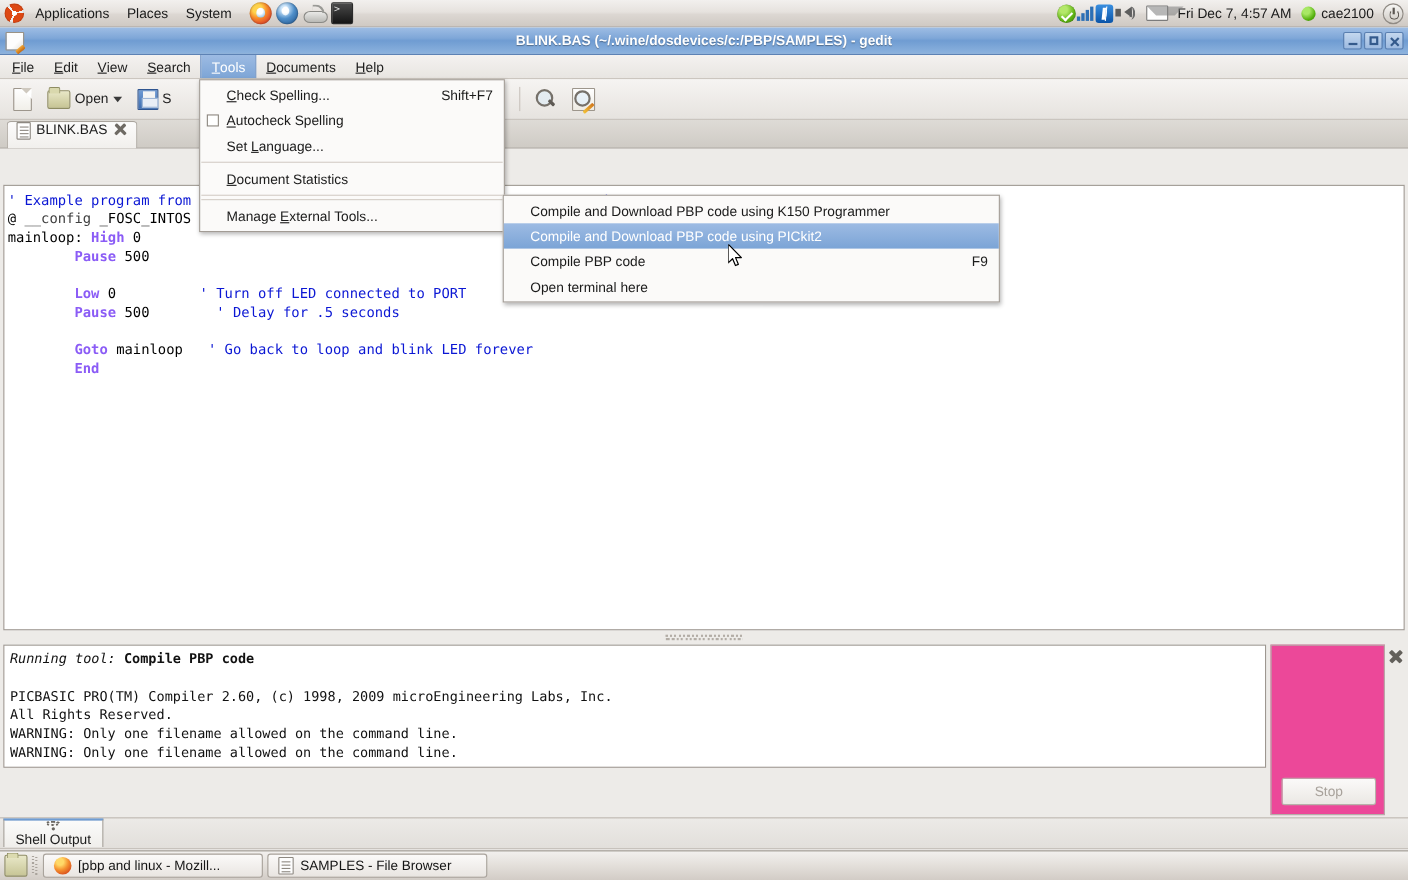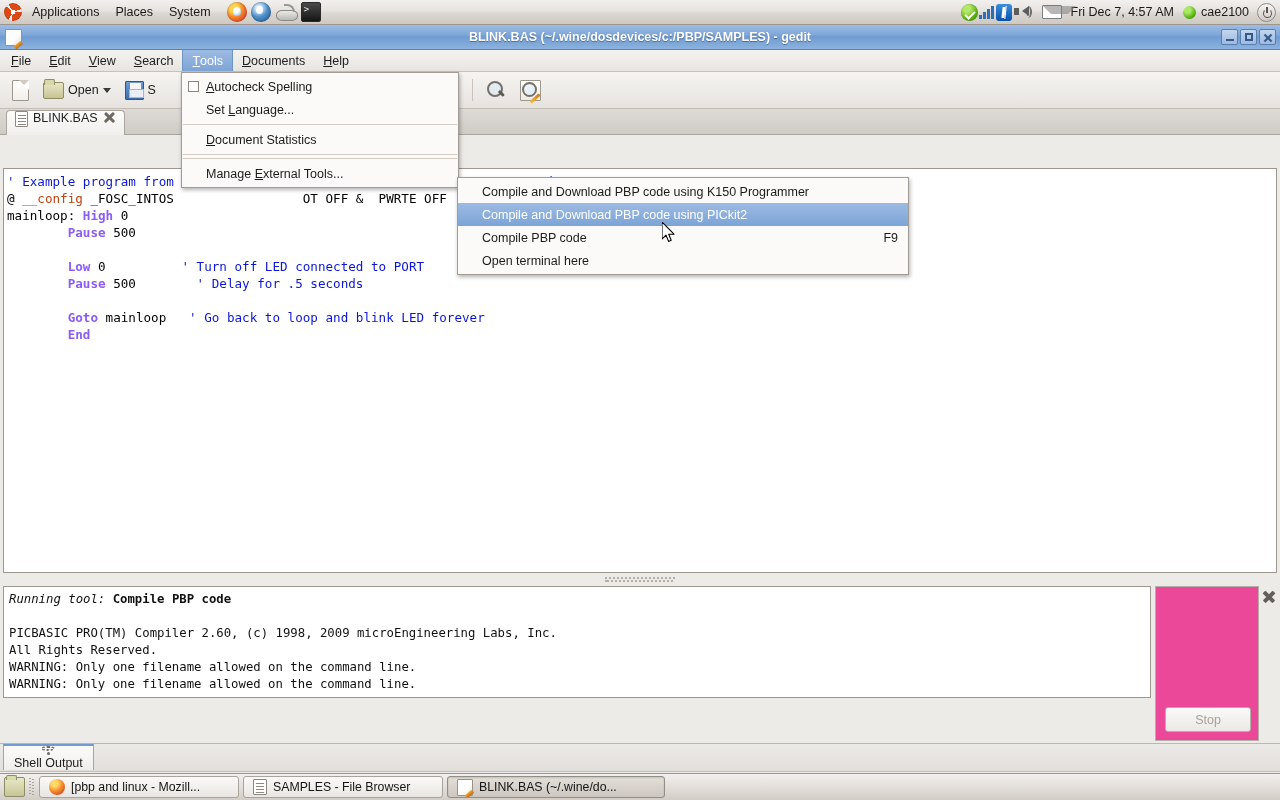--- a/index.html
+++ b/index.html
@@ -176,21 +176,21 @@
   .tab-close{width:13px;height:13px;position:relative;}
   .tab-close::before,.tab-close::after{content:"";position:absolute;left:0;top:5px;width:13px;height:3.4px;
     background:#6e6a64;border-radius:1px;}
   .tab-close::before{transform:rotate(45deg);} .tab-close::after{transform:rotate(-45deg);}
   #editor-wrap{position:absolute;left:3px;top:143px;width:1274px;height:405px;
     background:#ffffff;border:1px solid #9d9790;}
   #code{font-family:"DejaVu Sans Mono","Liberation Mono",monospace;font-size:12.6px;line-height:17px;
     padding:4px 2px 0 3px;white-space:pre;color:#000000;}
   .cm{color:#0b17d4;}           
   .kw{color:#8b5cf6;font-weight:bold;}  
-  .mg{color:#c2410c;}           
+  .mg{color:#404040;}           
   .pl{color:#000000;}
 
   
   #splitter{position:absolute;left:3px;top:549px;width:1274px;height:10px;
     background:#edebe8;display:flex;align-items:center;justify-content:center;}
   #splitter .grip{width:70px;height:5px;
     background:repeating-linear-gradient(to right,#b3ada6 0 2px, transparent 2px 4px),
                repeating-linear-gradient(to right,#b3ada6 0 2px, transparent 2px 4px);
     background-position:0 0, 2px 3px; background-size:100% 2px; background-repeat:repeat-x;}
 
@@ -437,27 +437,27 @@
   <div id="show-desktop"></div>
   <div class="tb-grip"></div>
   <div class="task-btn" style="width:200px;">
     <span class="tb-ff"></span>
     <span>[pbp and linux - Mozill...</span>
   </div>
   <div class="task-btn" style="width:200px;">
     <span class="tb-fm"></span>
     <span>SAMPLES - File Browser</span>
   </div>
-  <div class="task-btn active" style="width:218px;">
-    <span class="tb-ged"></span>
-    <span>BLINK.BAS (~/.wine/do...</span>
-  </div>
 </div>
 
 <div class="menu" id="menu-tools">
+    <div class="mi">
+      <span><u>C</u>heck Spelling...</span>
+      <span class="accel">Shift+F7</span>
+    </div>
     <div class="mi">
       <span class="chk"></span>
       <span><u>A</u>utocheck Spelling</span>
     </div>
     <div class="mi">
       <span>Set <u>L</u>anguage...</span>
     </div>
     <div class="msep"></div>
     <div class="mi">
       <span><u>D</u>ocument Statistics</span>

